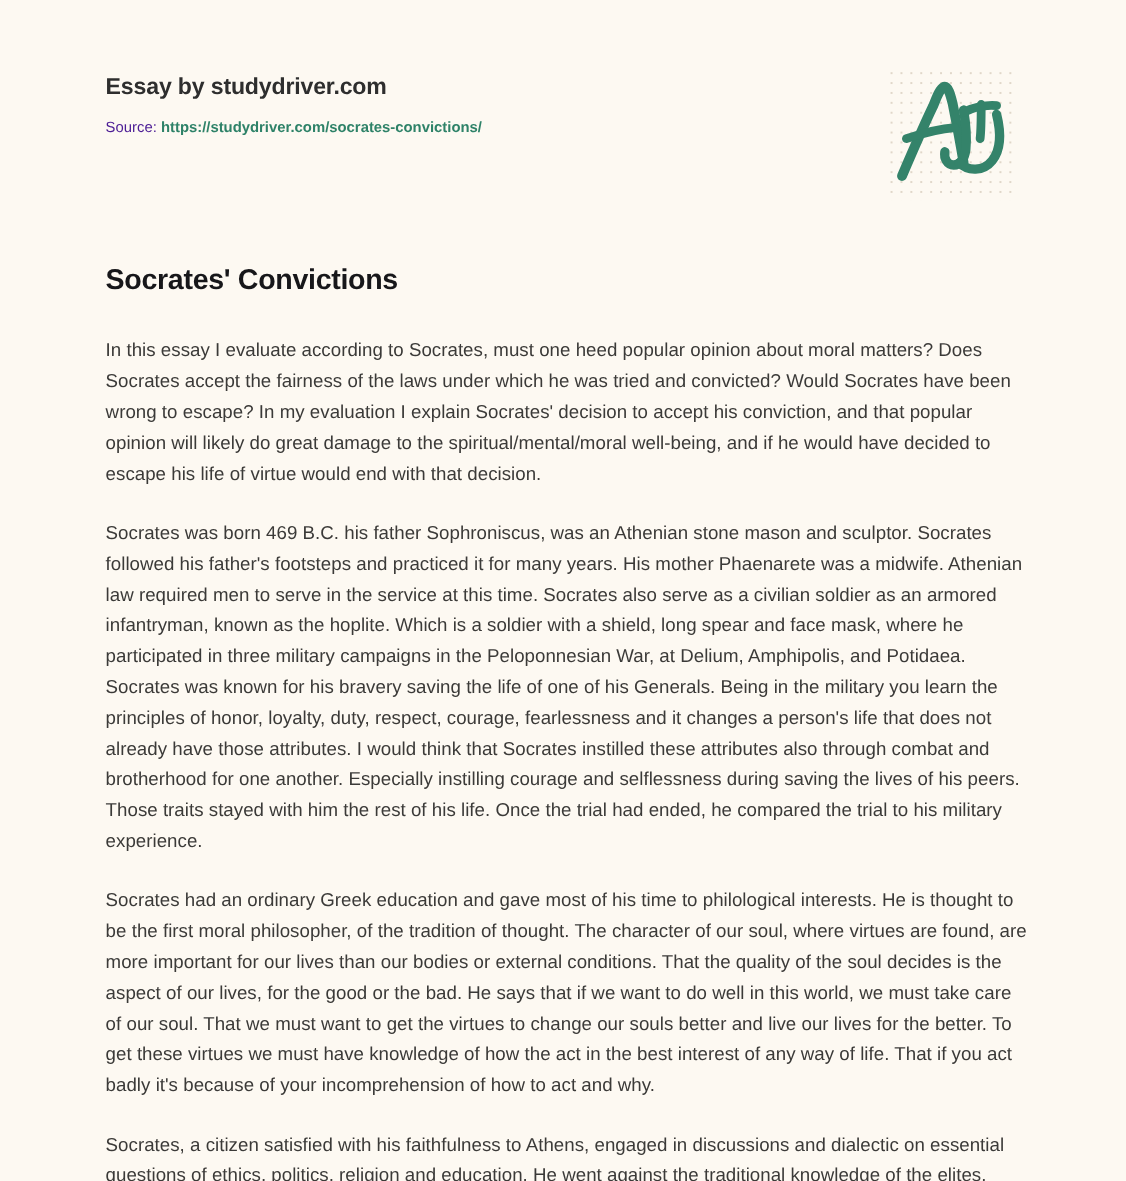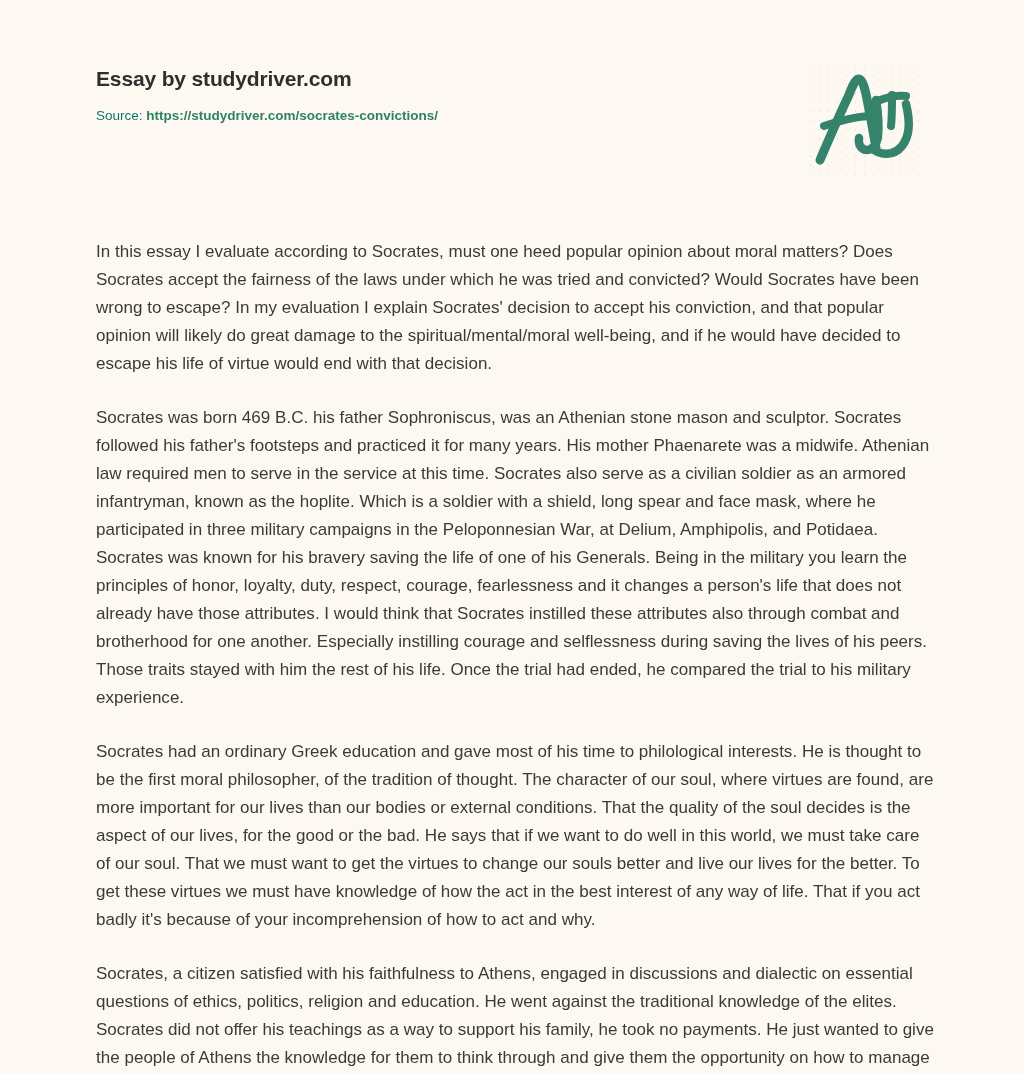--- a/index.html
+++ b/index.html
@@ -51,21 +51,21 @@
   }
 
   .source-line {
     margin-top: 16px;
     font-size: 13.5px;
     line-height: 1.3;
     white-space: nowrap;
   }
 
   .source-label {
-    color: #0f766e;
+    color: #4c1d95;
   }
 
   .source-url {
     color: #2e8268;
     text-decoration: none;
     font-weight: bold;
   }
 
   
   .logo {
@@ -143,20 +143,21 @@
           <path d="M86 33 C86 46 86 56 85 64" stroke-width="8"></path>
           <path d="M70 40 C78 36 90 33 100 34" stroke-width="8"></path>
           <path d="M100 42 C104 58 104 74 96 84 C88 94 74 94 66 86" stroke-width="8.5"></path>
         </g>
       </svg>
     </div>
 
   </div>
 
   <div class="article">
+    <h1 class="article-title">Socrates' Convictions</h1>
 
     <div class="article-body">
       <p>In this essay I evaluate according to Socrates, must one heed popular opinion about moral matters? Does Socrates accept the fairness of the laws under which he was tried and convicted? Would Socrates have been wrong to escape? In my evaluation I explain Socrates' decision to accept his conviction, and that popular opinion will likely do great damage to the spiritual/mental/moral well-being, and if he would have decided to escape his life of virtue would end with that decision.</p>
       <p>Socrates was born 469 B.C. his father Sophroniscus, was an Athenian stone mason and sculptor. Socrates followed his father's footsteps and practiced it for many years. His mother Phaenarete was a midwife. Athenian law required men to serve in the service at this time. Socrates also serve as a civilian soldier as an armored infantryman, known as the hoplite. Which is a soldier with a shield, long spear and face mask, where he participated in three military campaigns in the Peloponnesian War, at Delium, Amphipolis, and Potidaea. Socrates was known for his bravery saving the life of one of his Generals. Being in the military you learn the principles of honor, loyalty, duty, respect, courage, fearlessness and it changes a person's life that does not already have those attributes. I would think that Socrates instilled these attributes also through combat and brotherhood for one another. Especially instilling courage and selflessness during saving the lives of his peers. Those traits stayed with him the rest of his life. Once the trial had ended, he compared the trial to his military experience.</p>
       <p>Socrates had an ordinary Greek education and gave most of his time to philological interests. He is thought to be the first moral philosopher, of the tradition of thought. The character of our soul, where virtues are found, are more important for our lives than our bodies or external conditions. That the quality of the soul decides is the aspect of our lives, for the good or the bad. He says that if we want to do well in this world, we must take care of our soul. That we must want to get the virtues to change our souls better and live our lives for the better. To get these virtues we must have knowledge of how the act in the best interest of any way of life. That if you act badly it's because of your incomprehension of how to act and why.</p>
       <p>Socrates, a citizen satisfied with his faithfulness to Athens, engaged in discussions and dialectic on essential questions of ethics, politics, religion and education. He went against the traditional knowledge of the elites. Socrates did not offer his teachings as a way to support his family, he took no payments. He just wanted to give the people of Athens the knowledge for them to think through and give them the opportunity on how to manage their lives. Once the uncertainty of a disturbed age in Athens, due to economy crashing and men coming home from the foreign and civil wars dead, the population starved and the political scen</p>
     </div>
   </div>
 
 </div>

